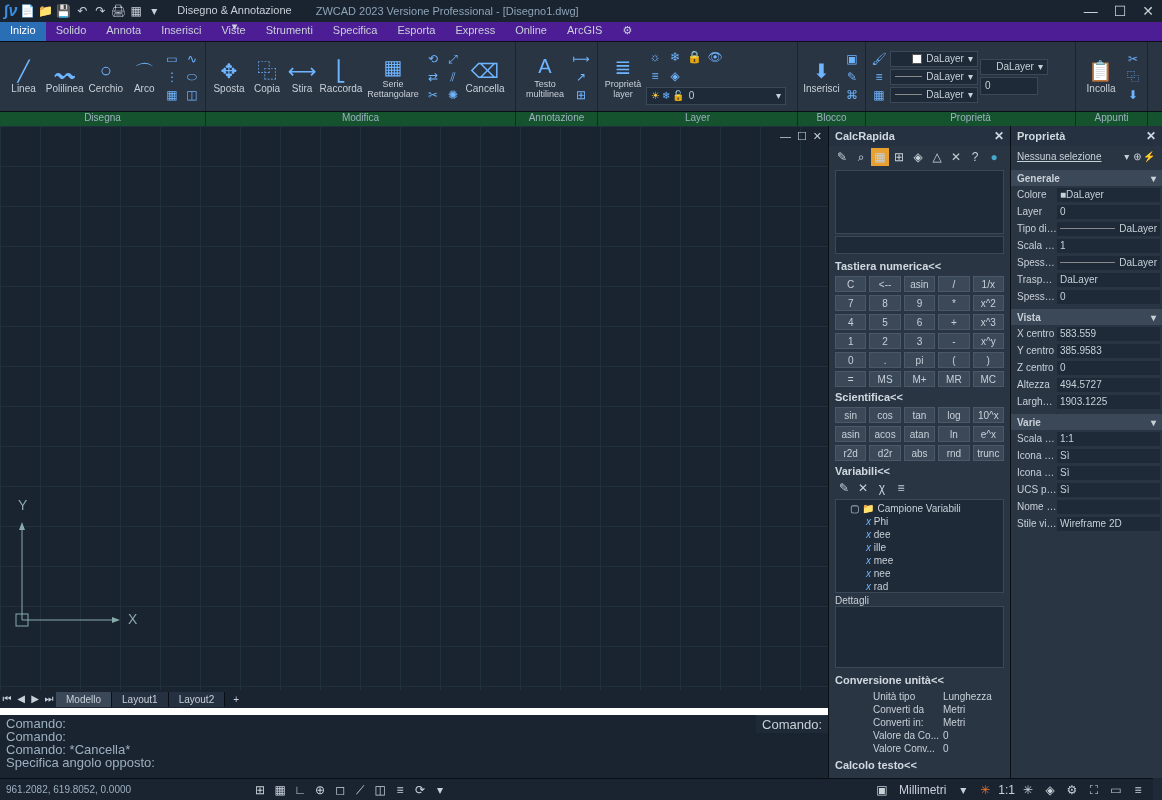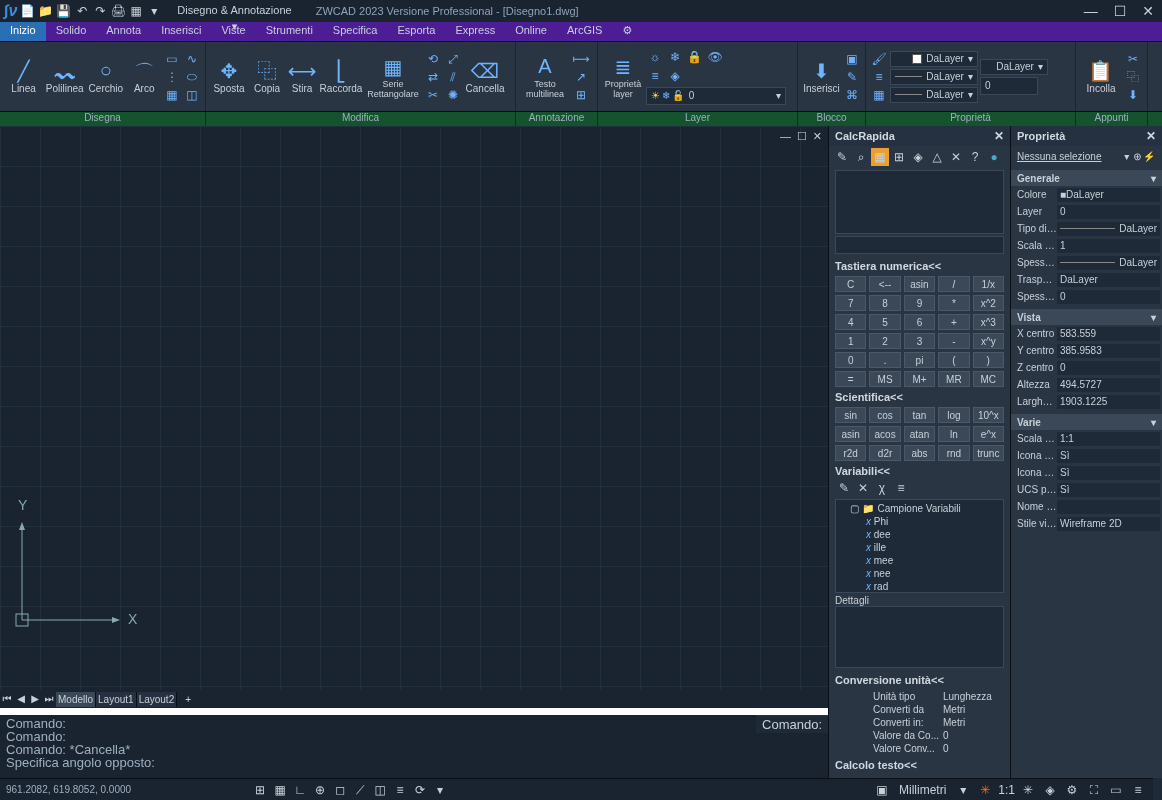--- a/index.html
+++ b/index.html
@@ -49,21 +49,21 @@
 .canvas-wrap { flex: 1; display: flex; flex-direction: column; background: #1a2633; position: relative; }
 .canvas { flex: 1; position: relative; background: #192430; background-image: linear-gradient(#20303e 1px, transparent 1px), linear-gradient(90deg, #20303e 1px, transparent 1px); background-size: 40px 40px; }
 .canvas .ucs { position: absolute; left: 12px; bottom: 60px; font-size: 14px; color: #8aa; }
 .view-ctl { position: absolute; top: 4px; right: 4px; display: flex; gap: 2px; }
 .view-ctl span { font-size: 11px; cursor: pointer; padding: 0 2px; }
 
 
 .layout-tabs { height: 18px; background: #1a2330; display: flex; align-items: center; font-size: 10px; }
 .layout-tabs .nav { display: flex; }
 .layout-tabs .nav span { width: 14px; text-align: center; cursor: pointer; }
-.layout-tabs .ltab { padding: 2px 2px; cursor: pointer; background: #253040; border-right: 1px solid #0a0f16; }
+.layout-tabs .ltab { padding: 2px 10px; cursor: pointer; background: #253040; border-right: 1px solid #0a0f16; }
 .layout-tabs .ltab.active { background: #3a4858; }
 .layout-tabs .plus { padding: 2px 8px; cursor: pointer; }
 
 
 .cmdline { height: 70px; background: #1a2330; border-top: 7px solid #ffffff; display: flex; flex-direction: row; font-family: Consolas, monospace; font-size: 13px; }
 .cmdline .history { flex: 1; padding: 2px 6px; color: #9db0c0; overflow: hidden; }
 .cmdline .history div { line-height: 13px; }
 .cmdline .input-row { height: 18px; background: #1e2a38; padding: 0 6px; display: flex; align-items: center; border-top: 1px solid #2a3544; }
 
 

